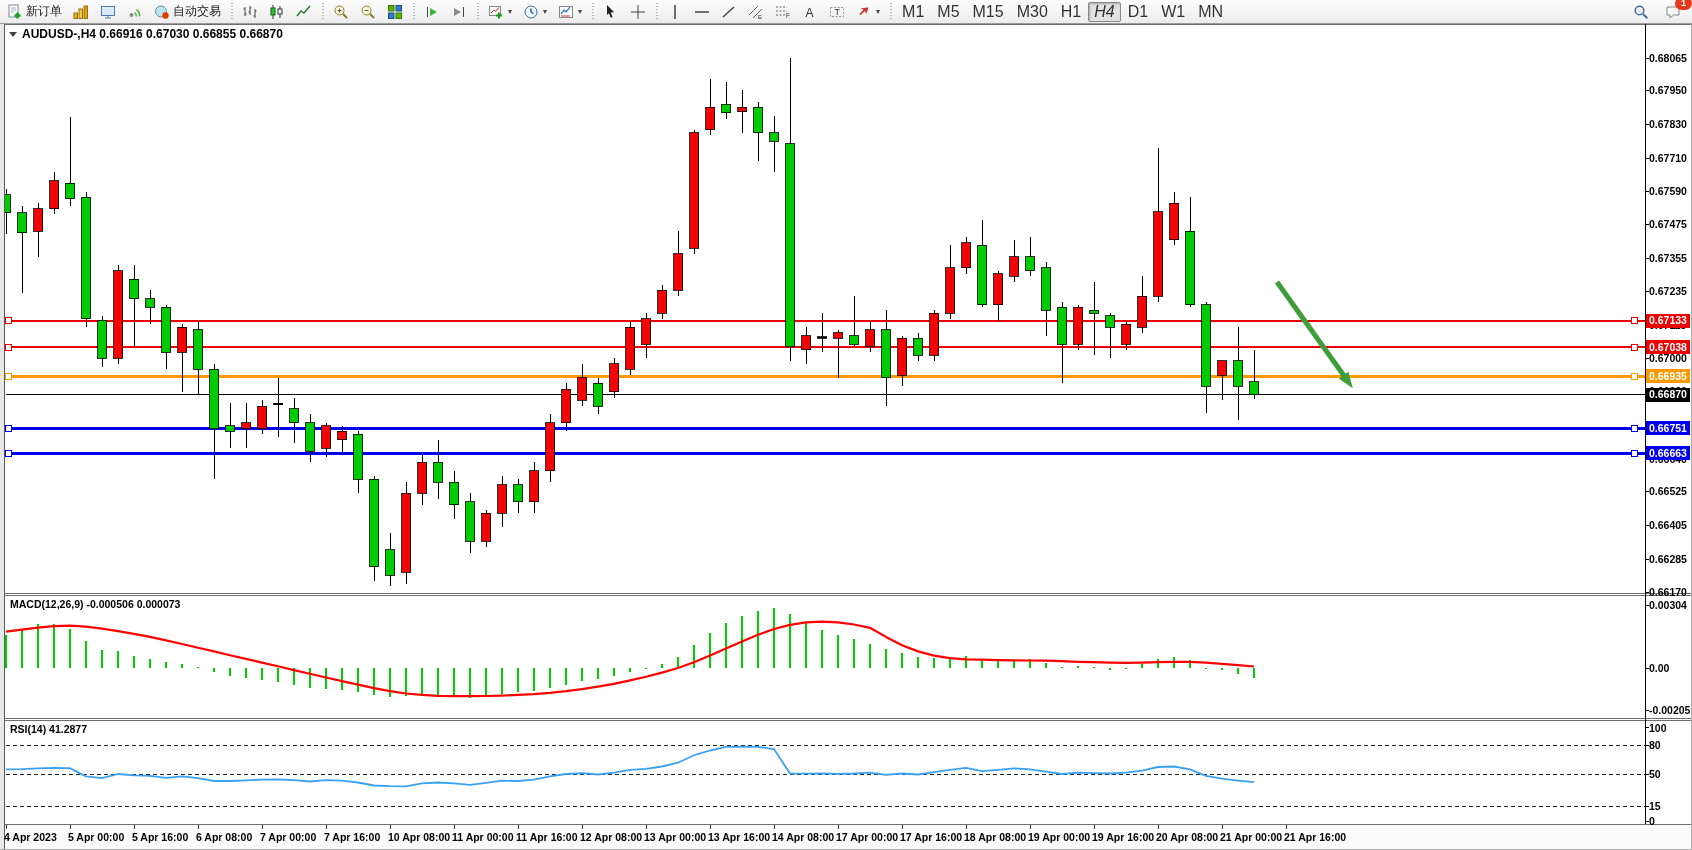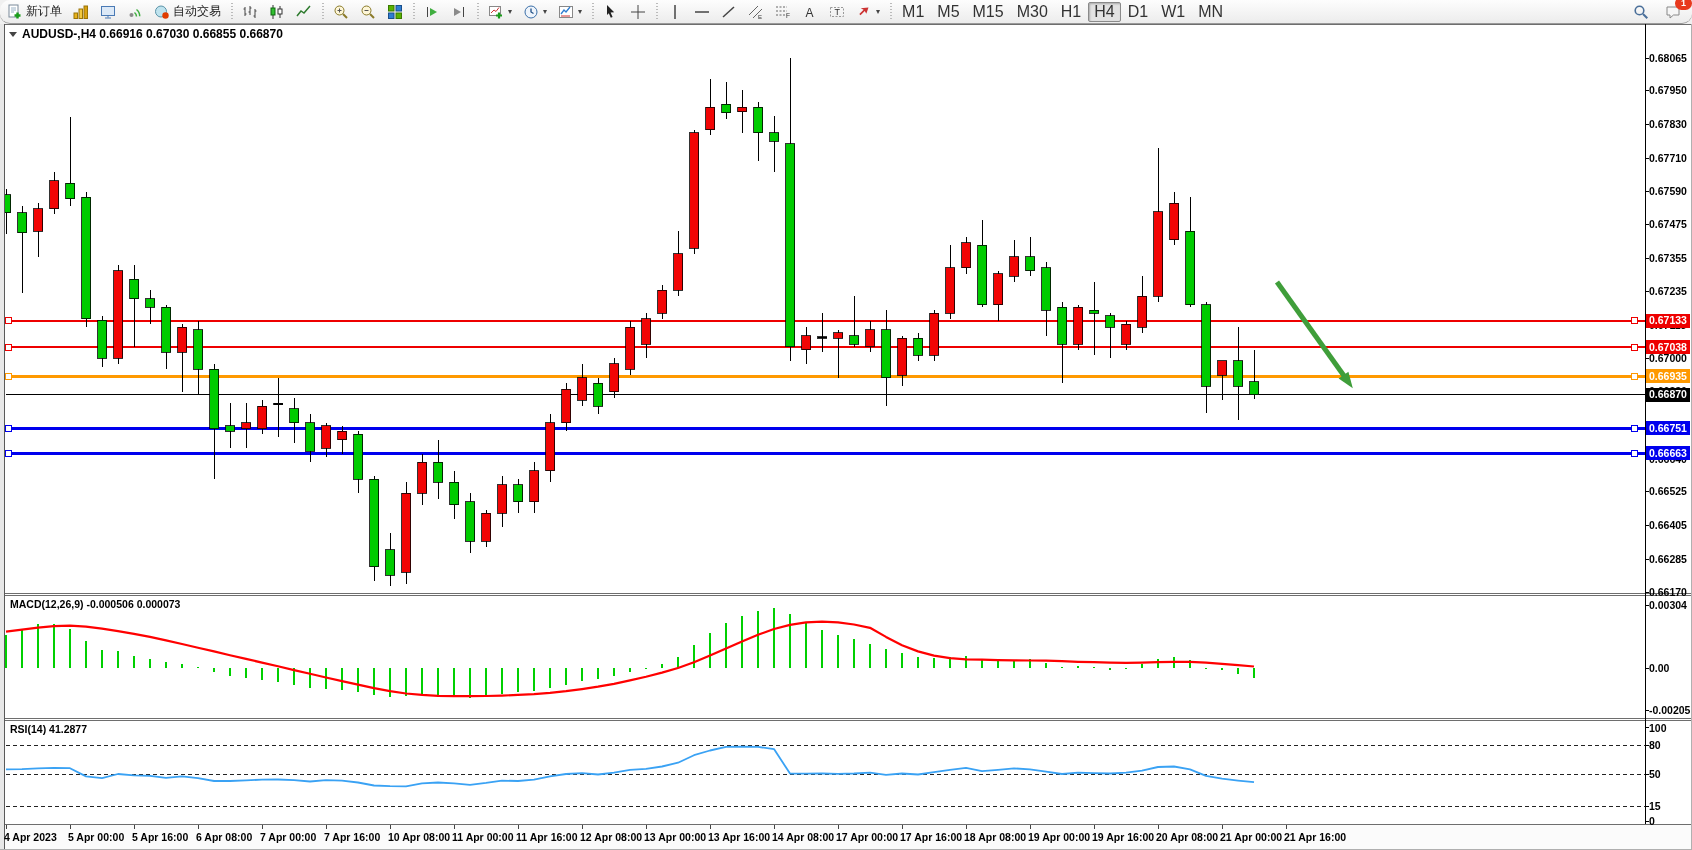--- a/index.html
+++ b/index.html
@@ -1,30 +1,30 @@
 <!DOCTYPE html>
 <html><head>
 <meta charset="utf-8">
 <style>
   html,body{margin:0;padding:0;background:#f0f0f0;font-family:"Liberation Sans",sans-serif;}
   #app{position:relative;width:1692px;height:850px;background:#f0f0f0;overflow:hidden;}
   
   #toolbar{position:absolute;top:0;left:0;width:1692px;height:24px;
     background:linear-gradient(#fdfdfd,#ececec);border-bottom:1px solid #9a9a9a;
-    display:flex;align-items:center;padding:0 2px;box-sizing:border-box;gap:1px;border-radius:10px;}
+    display:flex;align-items:center;padding:0 2px;box-sizing:border-box;gap:1px;}
   .tbtn{height:22px;display:flex;align-items:center;gap:3px;padding:0 4px;border:1px solid transparent;
     border-radius:2px;cursor:default;font-size:12px;color:#222;white-space:nowrap;}
   .tbtn svg{display:block;}
   .tbtn .dd{font-size:8px;color:#444;margin-left:1px;}
   .tsep{width:5px;height:18px;margin:0 2px;
     background:repeating-linear-gradient(#bbb 0 1px,transparent 1px 3px);
     background-size:2px 100%;background-repeat:no-repeat;background-position:center;}
   .tf{height:18px;padding:0 5px;font-size:16px;color:#333;display:flex;align-items:center;
     border:1px solid transparent;border-radius:2px;}
-  .tf.active{border:1px solid #8a8a8a;background:#e2e2e2;box-shadow:inset 1px 1px 2px rgba(0,0,0,.25);}
+  .tf.active{border:1px solid #8a8a8a;background:#e2e2e2;box-shadow:inset 1px 1px 2px rgba(0,0,0,.25);font-style:italic;}
   #tb-right{margin-left:auto;display:flex;align-items:center;gap:6px;padding-right:4px;}
   #chat-wrap{position:relative;}
   #chat-badge{position:absolute;top:-4px;right:-7px;background:#e8391d;color:#fff;border-radius:8px;
     min-width:13px;height:13px;font-size:9px;font-weight:bold;display:flex;align-items:center;justify-content:center;padding:0 2px;}
   
   #chartwrap{position:absolute;top:24px;left:0;width:1692px;height:826px;background:#fff;}
   #chart-svg{display:block;}
   text{font-family:"Liberation Sans",sans-serif;}
 </style>
 </head>

